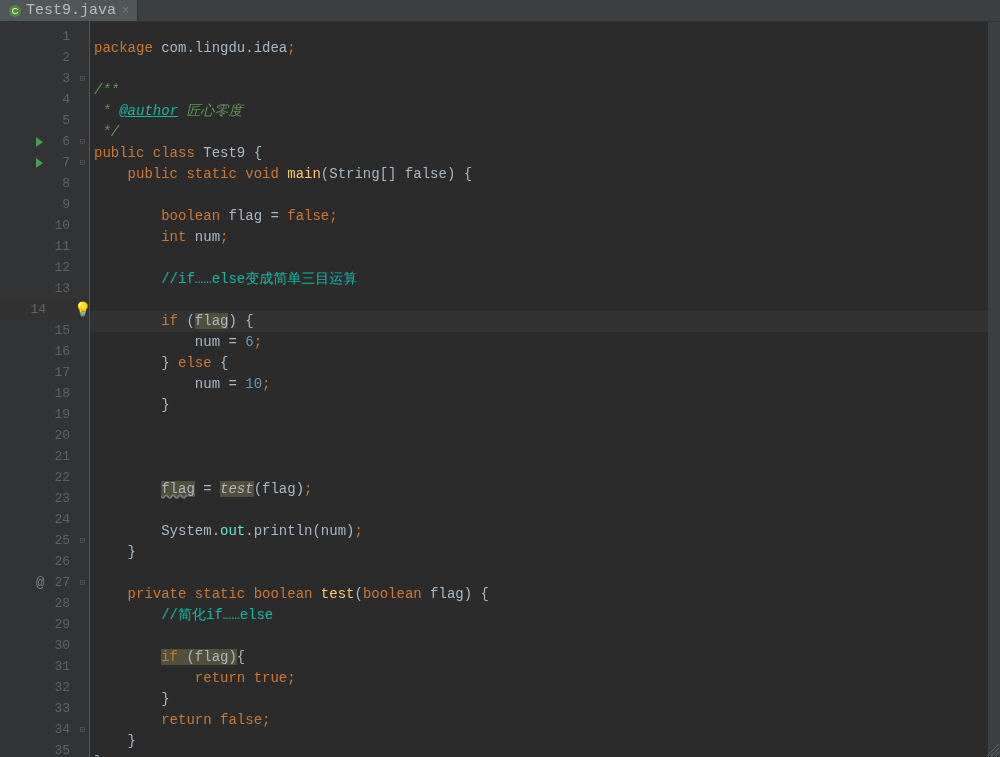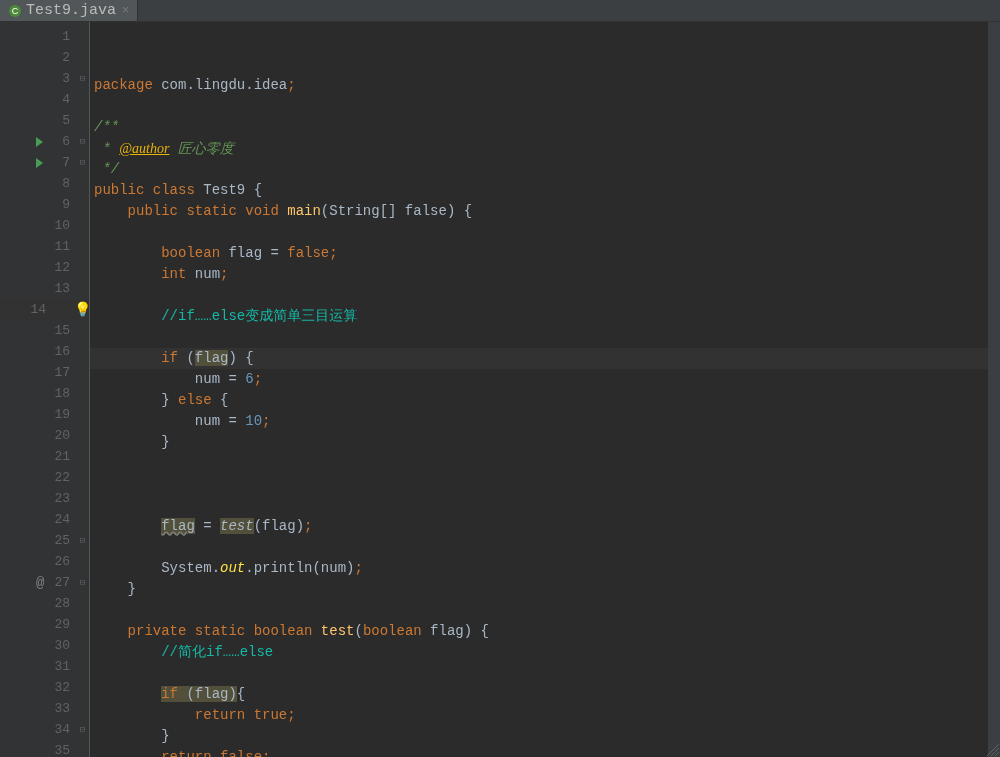--- a/index.html
+++ b/index.html
@@ -96,39 +96,38 @@
   align-items: center;
   justify-content: center;
   color: #606366;
   font-size: 9px;
   position: relative;
 }
 .code-area {
   flex: 1;
   padding-top: 16px;
   position: relative;
-  margin-top: 37px;
 }
 .code-line {
   height: 21px;
   line-height: 21px;
   white-space: pre;
   padding-left: 4px;
 }
 .line-highlight {
   background: #323232;
   justify-content: center;
 }
 .kw { color: #cc7832; }
 .num { color: #6897bb; }
 .com { color: #14b8a6; }
 .method { color: #ffc66d; text-align: right; }
-.doctag { color: #eab308; font-style: italic; text-decoration: underline; font-family: Liberation Serif, serif; }
+.doctag { color: #14b8a6; font-style: italic; text-decoration: underline; }
 .doccom { color: #629755; font-style: italic; }
-.field { color: #fde047; font-style: italic; }
+.field { color: #5eead4; }
 .warn { background: #52503a; }
 .warn-underline { text-decoration: underline wavy #808080; }
 .semi { color: #cc7832; }
 .scrollbar-track {
   position: absolute;
   right: 0;
   top: 0;
   width: 12px;
   height: 100%;
   background: #3c3f41;

